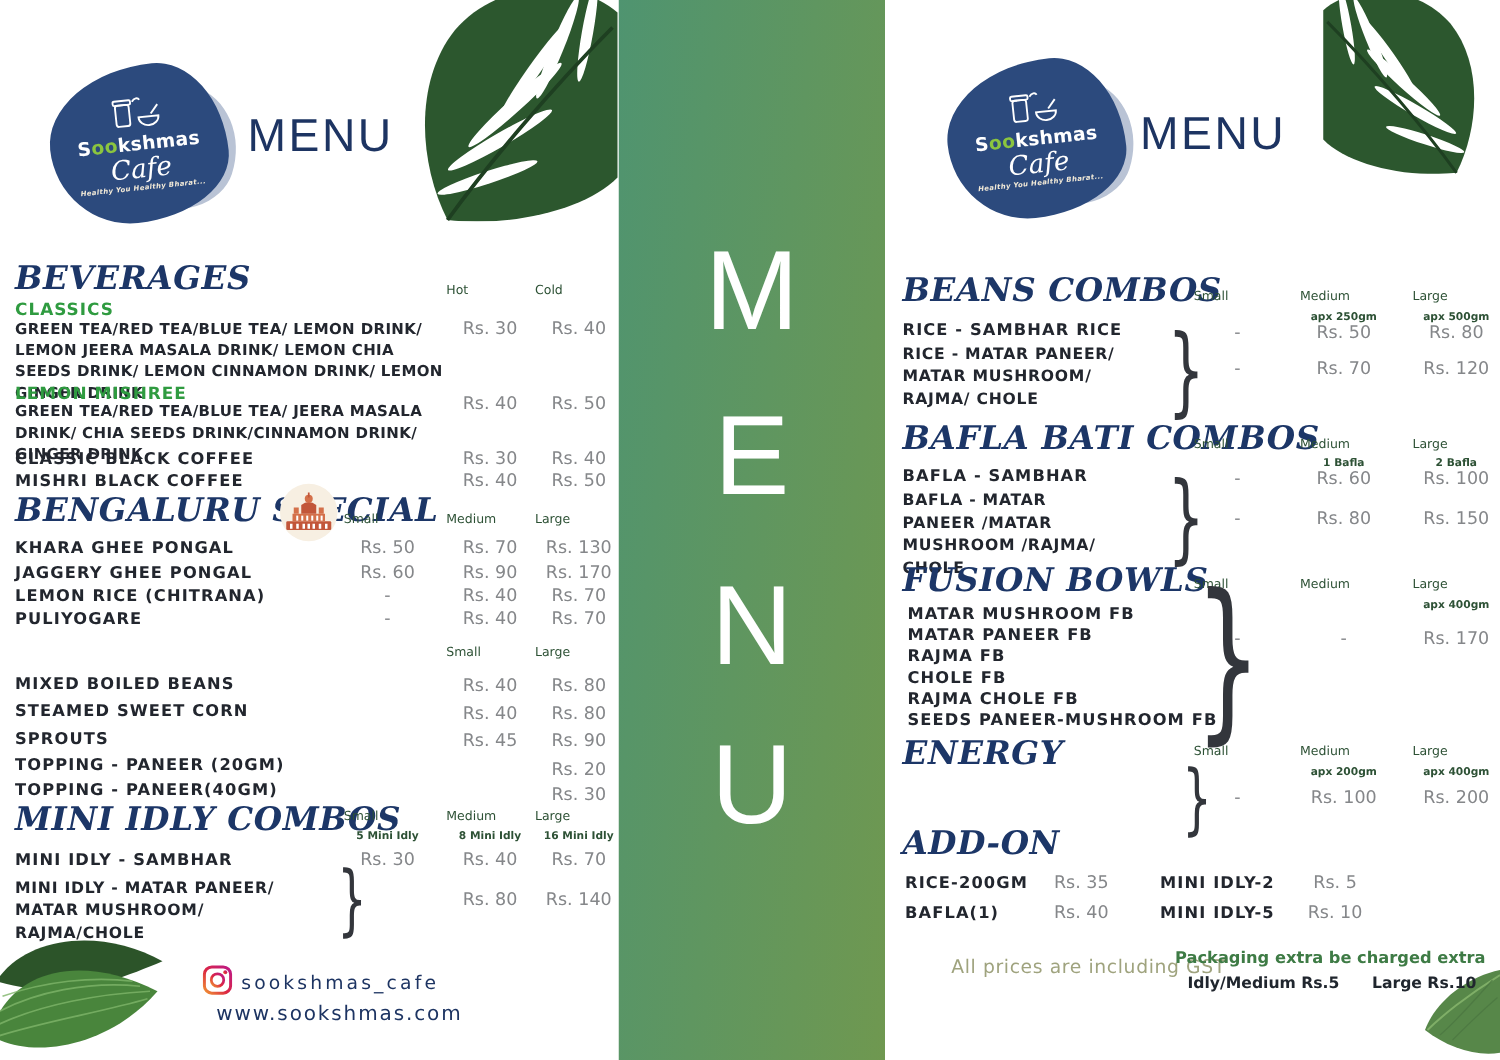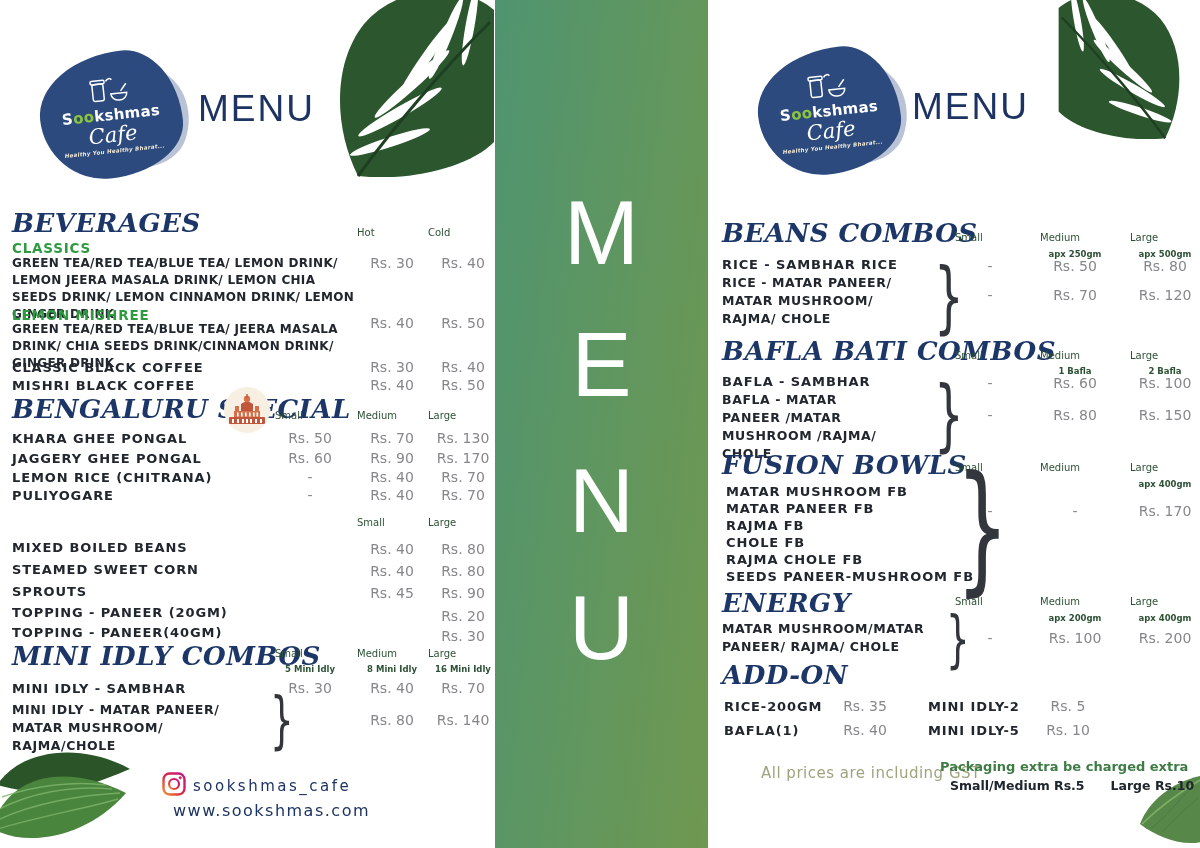--- a/index.html
+++ b/index.html
@@ -324,37 +324,36 @@
     <div class="price r2" style="top:503px">-</div>
     <div class="price r3" style="top:503px">Rs. 170</div>
 
     <div class="h" style="left:10px;top:588px">ENERGY</div>
     <div class="colhead r1" style="top:596px">Small</div>
     <div class="colhead r2" style="top:596px">Medium</div>
     <div class="colsub r2" style="top:613px">apx 200gm</div>
     <div class="colhead r3" style="top:596px">Large</div>
     <div class="colsub r3" style="top:613px">apx 400gm</div>
 
-    <div class="item wrap" style="left:10px;top:620px;width:215px">MATAR MUSHROOM/MATAR PANEER/ RAJMA/ CHOLE</div>
     <div class="brace" style="left:226px;top:608px;font-size:62px">}</div>
     <div class="price r1" style="top:630px">-</div>
     <div class="price r2" style="top:630px">Rs. 100</div>
     <div class="price r3" style="top:630px">Rs. 200</div>
 
     <div class="h" style="left:10px;top:660px">ADD-ON</div>
     <div class="item" style="left:12px;top:698px">RICE-200GM</div>
     <div class="price" style="left:118px;top:698px">Rs. 35</div>
     <div class="item" style="left:216px;top:698px">MINI IDLY-2</div>
     <div class="price" style="left:321px;top:698px">Rs. 5</div>
     <div class="item" style="left:12px;top:722px">BAFLA(1)</div>
     <div class="price" style="left:118px;top:722px">Rs. 40</div>
     <div class="item" style="left:216px;top:722px">MINI IDLY-5</div>
     <div class="price" style="left:321px;top:722px">Rs. 10</div>
 
     <div class="gst" style="left:33px;top:764px">All prices are including GST</div>
     <div class="pack-title" style="left:228px;top:759px">Packaging extra be charged extra</div>
     <div class="pack-detail" style="left:238px;top:778px">
-      <span>Small/Medium Rs.5</span>
+      <span>Idly/Medium Rs.5</span>
       <span>Large Rs.10</span>
     </div>
   </div>
 
 </div>
 
 </body></html>

